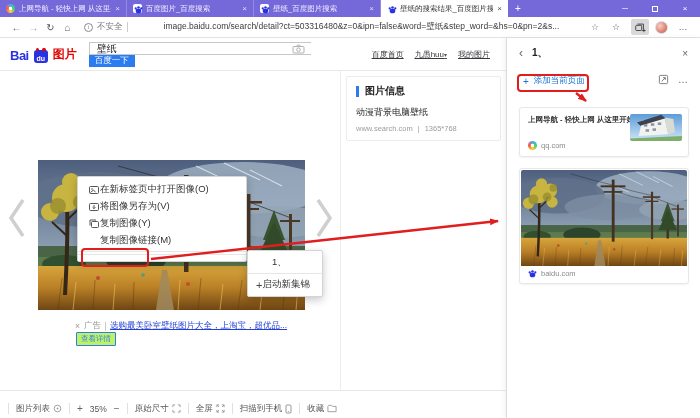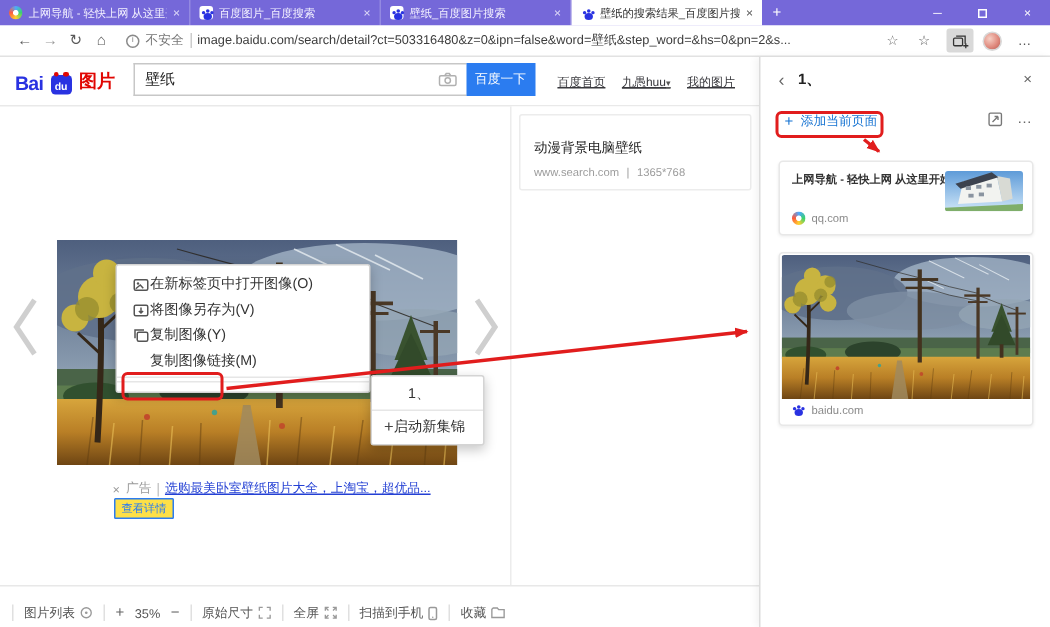--- a/index.html
+++ b/index.html
@@ -24,56 +24,56 @@
   .winbtn .maxbox { width:6px; height:6px; border:1px solid #fff; display:block; }
 
   
   .navbar { position:absolute; left:0; top:17px; width:700px; height:21px; background:#fff; border-bottom:1px solid #e2e2e2; display:flex; align-items:center; padding:0 8px; }
   .navic { width:17px; text-align:center; color:#5a5a5a; font-size:10px; }
   .navic.dim { color:#9a9a9a; }
   .urlbox { flex:1; display:flex; align-items:center; gap:4px; margin:0 8px; height:16px; font-size:8.5px; color:#333; overflow:hidden; }
   .info-cir { width:9px; height:9px; border:1px solid #8a8a8a; border-radius:50%; color:#8a8a8a; font-size:6px; line-height:7px; text-align:center; flex:0 0 9px; }
   .sec-label { color:#757575; white-space:nowrap; }
   .url-sep { width:1px; height:10px; background:#ccc; }
-  .url-text { white-space:nowrap; overflow:hidden; text-overflow:ellipsis; flex:1; color:#3c3c3c; }
+  .url-text { white-space:nowrap; overflow:hidden; text-overflow:ellipsis; flex:1; color:#3c3c3c;margin-left:32px; }
   .url-star { color:#6f6f6f; font-size:9px; }
   .nav-right { display:flex; align-items:center; gap:6px; }
   .nr-ic { width:18px; height:16px; display:flex; align-items:center; justify-content:center; color:#555; font-size:9px; border-radius:2px; }
   .nr-ic.active { background:#d9d9d9; }
   .avatar { width:13px; height:13px; border-radius:50%; background:radial-gradient(circle at 35% 35%, #f6cfc4, #e08a7e 55%, #b4574e); border:1px solid #d8d8d8; }
 
   
   .page { position:absolute; left:0; top:38px; width:506px; height:380px; background:#fff; }
   .bheader { height:33px; border-bottom:1px solid #e9e9e9; display:flex; align-items:center; padding:0 0 0 10px; }
   .logo { display:flex; align-items:flex-end; gap:4px; cursor:pointer; }
   .logo .bai { color:#2932e1; font-weight:bold; font-size:13px; letter-spacing:-.5px; }
   .logo .pawbox { position:relative; width:14px; height:13px; background:#2932e1; border-radius:3px; margin:0 1px; }
   .logo .pawbox .d1,.logo .pawbox .d2 { position:absolute; width:3.4px; height:3.4px; border-radius:50%; background:#e10602; top:-1.5px; }
   .logo .pawbox .d1{ left:2px; } .logo .pawbox .d2{ right:2px; }
   .logo .pawbox .du { position:absolute; left:0; right:0; bottom:0.5px; text-align:center; color:#fff; font-size:7px; font-weight:bold; }
   .logo .prod { color:#e10602; font-weight:bold; font-size:12px; }
-  .searchwrap { display:flex; margin-left:12px; height:24px; }
+  .searchwrap { display:flex; margin-left:12px; height:24px;flex-direction:column; }
   .searchbox { width:222px; height:22px; border:1px solid #c7c7c7; border-right:none; display:flex; align-items:center; background:#fff; }
   .searchbox input { border:none; outline:none; flex:1; font-size:10px; padding-left:7px; color:#222; }
   .cam { margin-right:6px; }
   .sbtn { width:46px; height:22px; background:#2b7cf0; color:#fff; font-size:8.5px; display:flex; align-items:center; justify-content:center; border:none; cursor:pointer; }
   .blinks { margin-left:auto; margin-right:16px; display:flex; gap:11px; font-size:8px; color:#38383d; }
   .blinks span { text-decoration:underline; cursor:pointer; white-space:nowrap; }
   .caret { text-decoration:none; font-size:6px; color:#555; }
 
   .pagebody { position:absolute; left:0; top:33px; width:506px; height:319px; display:flex; }
   .viewer { position:relative; width:341px; border-right:1px solid #ececec; }
   .mainimg { position:absolute; left:38px; top:89px; width:267px; height:150px; overflow:hidden; }
   .mainimg svg { display:block; }
   .chev { position:absolute; top:125px; }
   .chev.l { left:6px; } .chev.r { left:313px; }
   .adrow { position:absolute; left:75px; top:249px; font-size:8.5px; color:#9a9a9a; display:flex; align-items:center; gap:4px; white-space:nowrap; }
   .adrow .adlink { color:#2440d4; text-decoration:underline; cursor:pointer; }
   .adrow .vsep { width:1px; height:9px; background:#c9c9c9; }
-  .adbtn { position:absolute; left:76px; top:261px; border:1px solid #2b7cf0; color:#2b7cf0; font-size:7.5px; padding:1px 4px; border-radius:1px; cursor:pointer; background:#fde047; }
+  .adbtn { position:absolute; left:76px; top:261px; border:1px solid #2b7cf0; color:#2b7cf0; font-size:7.5px; padding:1px 4px; border-radius:1px; cursor:pointer; background:#bef264; }
 
   .detailcol { width:165px; padding:5px 5px; background:#fff; }
   .dcard { border:1px solid #ececec; border-radius:2px; padding:7px 9px; margin-bottom:6px; background:#fff; }
   .dtitle { display:flex; align-items:center; gap:6px; font-size:10px; font-weight:bold; color:#222; }
   .bluebar { width:3px; height:11px; background:#2b7cf0; }
   .dname { font-size:9px; color:#222; margin-top:8px; }
   .dmeta { font-size:7.5px; color:#9c9c9c; margin-top:5px; display:flex; gap:5px; align-items:center; }
   .tagrow { margin-top:7px; font-size:8px; color:#444; display:flex; gap:12px; }
   .tagrow span { cursor:pointer; white-space:nowrap; }
 
@@ -347,20 +347,24 @@
           <span>×</span>
           <span>广告</span>
           <span class="vsep"></span>
           <span class="adlink">选购最美卧室壁纸图片大全，上淘宝，超优品...</span>
         </div>
         <span class="adbtn">查看详情</span>
       </div>
 
       <div class="detailcol">
         <div class="dcard">
+          <div class="dtitle">
+            <span class="bluebar"></span>
+            <span>图片信息</span>
+          </div>
           <div class="dname">动漫背景电脑壁纸</div>
           <div class="dmeta">
             <span>www.search.com</span>
             <span>|</span>
             <span>1365*768</span>
           </div>
         </div>
       </div>
     </div>
 

